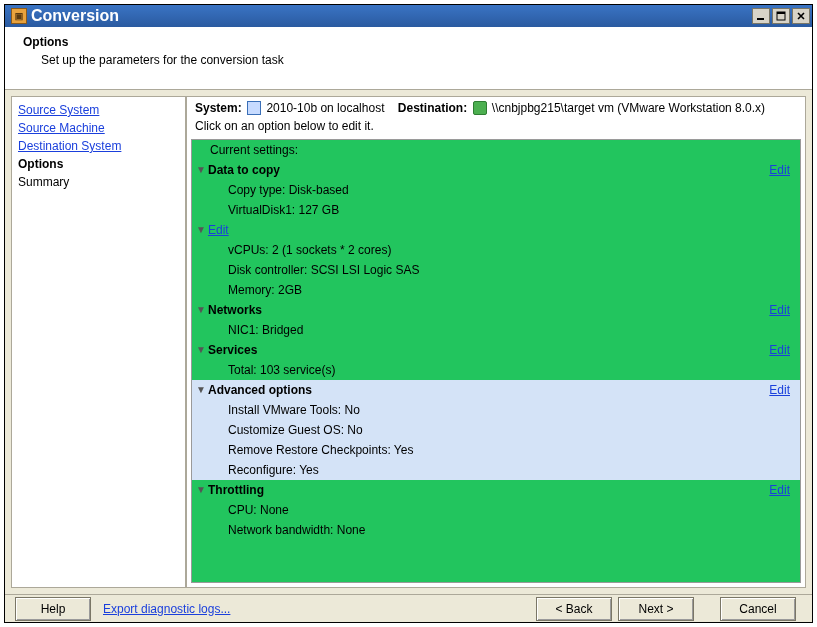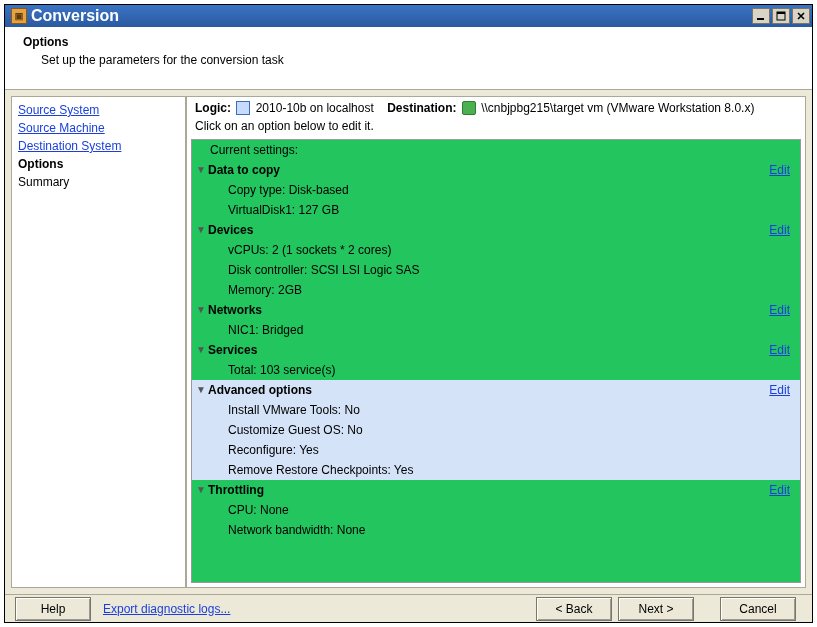--- a/index.html
+++ b/index.html
@@ -143,21 +143,21 @@
     <div class="nav-panel">
       <span class="nav-link">Source System</span>
       <span class="nav-link">Source Machine</span>
       <span class="nav-link">Destination System</span>
       <div class="nav-current">Options</div>
       <div class="nav-plain">Summary</div>
     </div>
 
     <div class="content-panel">
       <div class="topline">
-        <b>Logic:</b>
+        <b>System:</b>
         <span class="mini-icon mi-src"></span>
         <span>2010-10b on localhost</span>
         &nbsp;&nbsp;
         <b>Destination:</b>
         <span class="mini-icon mi-dst"></span>
         <span>\\cnbjpbg215\target vm (VMware Workstation 8.0.x)</span>
       </div>
       <div class="subline">Click on an option below to edit it.</div>
 
       <div class="settings-box" id="settings-box">
@@ -174,21 +174,20 @@
           <div class="row sub">
             <span class="arrow"></span>
             <span class="lbl">Copy type: Disk-based</span>
           </div>
           <div class="row sub">
             <span class="arrow"></span>
             <span class="lbl">VirtualDisk1: 127 GB</span>
           </div>
           <div class="row section">
             <span class="arrow">▼</span>
-            <span class="lbl">Devices</span>
             <span class="edit-link">Edit</span>
           </div>
           <div class="row sub">
             <span class="arrow"></span>
             <span class="lbl">vCPUs: 2 (1 sockets * 2 cores)</span>
           </div>
           <div class="row sub">
             <span class="arrow"></span>
             <span class="lbl">Disk controller: SCSI LSI Logic SAS</span>
           </div>
@@ -222,25 +221,25 @@
           <div class="row sub sel">
             <span class="arrow"></span>
             <span class="lbl">Install VMware Tools: No</span>
           </div>
           <div class="row sub sel">
             <span class="arrow"></span>
             <span class="lbl">Customize Guest OS: No</span>
           </div>
           <div class="row sub sel">
             <span class="arrow"></span>
+            <span class="lbl">Remove Restore Checkpoints: Yes</span>
+          </div>
+          <div class="row sub sel">
+            <span class="arrow"></span>
             <span class="lbl">Reconfigure: Yes</span>
-          </div>
-          <div class="row sub sel">
-            <span class="arrow"></span>
-            <span class="lbl">Remove Restore Checkpoints: Yes</span>
           </div>
           <div class="row section">
             <span class="arrow">▼</span>
             <span class="lbl">Throttling</span>
             <span class="edit-link">Edit</span>
           </div>
           <div class="row sub">
             <span class="arrow"></span>
             <span class="lbl">CPU: None</span>
           </div>

